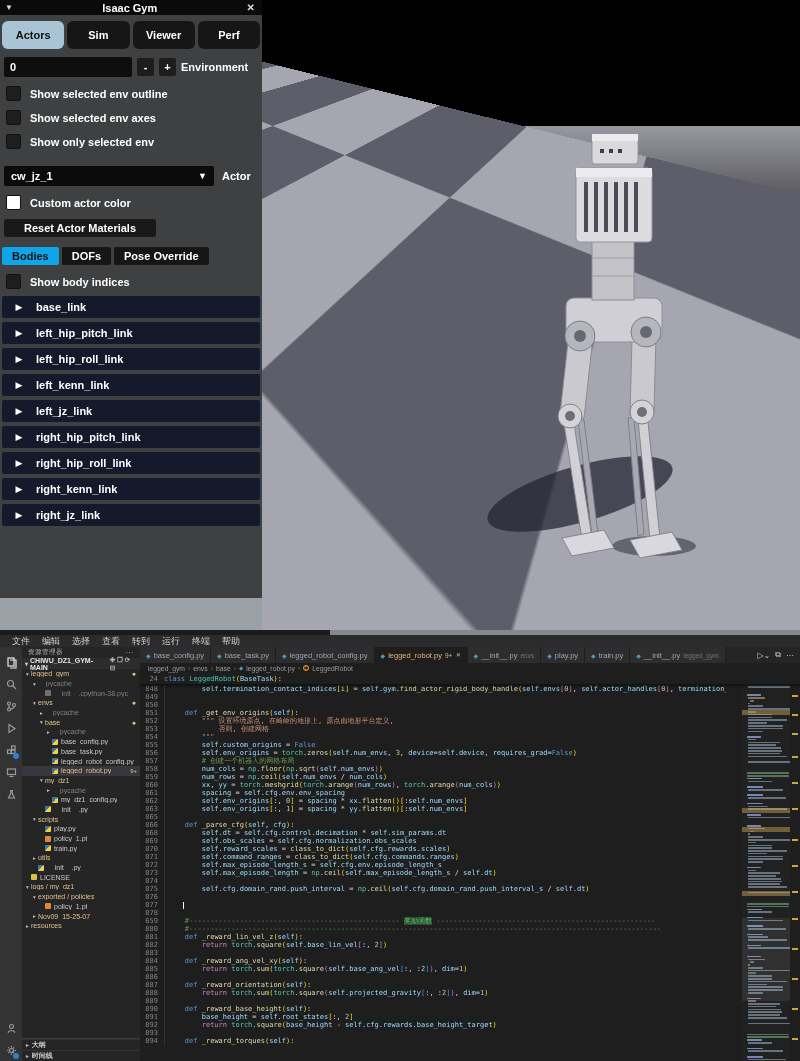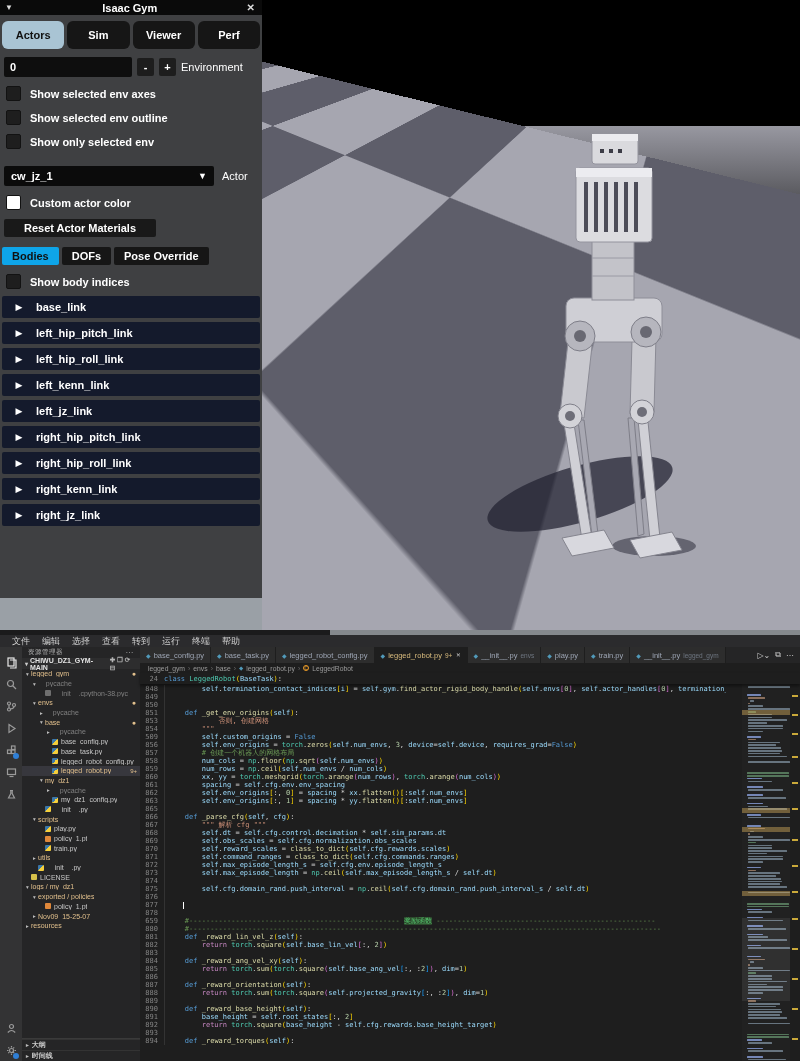--- a/index.html
+++ b/index.html
@@ -33,21 +33,21 @@
   .gym-title .x { margin-right:7px; font-size:10px; color:#ddd; }
   .gtabs { display:flex; gap:3px; margin:6px 2px 0 2px; }
   .gtab { flex:1; height:28px; background:#161616; color:#fff; font-size:11px; font-weight:bold;
     display:flex; align-items:center; justify-content:center; border-radius:6px; }
   .gtab.act { background:#a9c4d4; color:#111; }
   .env-row { display:flex; align-items:center; margin:8px 4px 0 4px; gap:5px; }
   .env-input { width:128px; height:20px; background:#0e0e0e; border-radius:2px;
     font-size:11px; font-weight:bold; padding-left:6px; line-height:20px; }
   .spin { width:17px; height:18px; background:#1d1d1d; border-radius:2px; text-align:center;
     line-height:18px; font-size:11px; font-weight:bold; }
-  .env-label { font-size:11px; font-weight:normal;text-align:center; }
+  .env-label { font-size:11px; font-weight:bold;text-align:center; }
   .chk-row { display:flex; align-items:center; margin:9px 6px 0 6px; gap:9px; }
   .chk { width:15px; height:15px; background:#1e1e1e; border:1px solid #121212; border-radius:2px; }
   .chk.white { background:#fff; }
   .chk-label { font-size:11px; font-weight:bold; }
   .actor-row { display:flex; align-items:center; margin:17px 4px 0 4px; gap:8px; }
   .actor-sel { width:210px; height:20px; background:#0b0b0b; border-radius:2px; display:flex;
     align-items:center; font-size:11px; font-weight:bold; padding:0 7px; }
   .actor-sel .lbl { flex:1; }
   .actor-sel .dd { font-size:9px; }
   .reset-btn { margin:9px 0 0 4px; width:152px; height:18px; background:#191919; border-radius:2px;
@@ -222,25 +222,25 @@
         </div>
       <div class="env-row">
         <div class="env-input">0</div>
         <div class="spin">-</div>
         <div class="spin">+</div>
         <div class="env-label">Environment</div>
       </div>
       <div id="env-checks">
           <div class="chk-row">
             <div class="chk"></div>
-            <div class="chk-label">Show selected env axes</div>
+            <div class="chk-label">Show selected env outline</div>
           </div>
           <div class="chk-row">
             <div class="chk"></div>
-            <div class="chk-label">Show selected env outline</div>
+            <div class="chk-label">Show selected env axes</div>
           </div>
           <div class="chk-row">
             <div class="chk"></div>
             <div class="chk-label">Show only selected env</div>
           </div>
         </div>
       <div class="actor-row">
         <div class="actor-sel">
           <span class="lbl">cw_jz_1</span>
           <span class="dd">▼</span>
@@ -600,29 +600,33 @@
               </div>
               <div class="cl">
                 <div class="ln">850</div>
                 <div class="ct"></div>
               </div>
               <div class="cl">
                 <div class="ln">851</div>
                 <div class="ct">    <span class="k">def</span> <span class="fn">_get_env_origins</span><span class="b0">(</span><span class="v">self</span><span class="b0">)</span><span class="o">:</span></div>
               </div>
               <div class="cl">
+                <div class="ln">852</div>
+                <div class="ct"><span class="s">        """ 设置环境原点, 在崎岖的地形上, 原点由地形平台定义,</span></div>
+              </div>
+              <div class="cl">
                 <div class="ln">853</div>
                 <div class="ct"><span class="s">            否则, 创建网格</span></div>
               </div>
               <div class="cl">
                 <div class="ln">854</div>
                 <div class="ct"><span class="s">        """</span></div>
               </div>
               <div class="cl">
-                <div class="ln">509</div>
+                <div class="ln">855</div>
                 <div class="ct">        <span class="v">self</span><span class="o">.</span><span class="v">custom_origins</span> <span class="o">=</span> <span class="k">False</span></div>
               </div>
               <div class="cl">
                 <div class="ln">856</div>
                 <div class="ct">        <span class="v">self</span><span class="o">.</span><span class="v">env_origins</span> <span class="o">=</span> <span class="mod">torch</span><span class="o">.</span><span class="fn">zeros</span><span class="b0">(</span><span class="v">self</span><span class="o">.</span><span class="v">num_envs</span><span class="o">,</span> <span class="n">3</span><span class="o">,</span> <span class="v">device</span><span class="o">=</span><span class="v">self</span><span class="o">.</span><span class="v">device</span><span class="o">,</span> <span class="v">requires_grad</span><span class="o">=</span><span class="k">False</span><span class="b0">)</span></div>
               </div>
               <div class="cl">
                 <div class="ln">857</div>
                 <div class="ct">        <span class="c"># 创建一个机器人的网格布局</span></div>
               </div>
@@ -650,24 +654,20 @@
                 <div class="ln">863</div>
                 <div class="ct">        <span class="v">self</span><span class="o">.</span><span class="v">env_origins</span><span class="b0">[</span><span class="o">:</span><span class="o">,</span> <span class="n">1</span><span class="b0">]</span> <span class="o">=</span> <span class="v">spacing</span> <span class="o">*</span> <span class="v">yy</span><span class="o">.</span><span class="fn">flatten</span><span class="b0">(</span><span class="b0">)</span><span class="b0">[</span><span class="o">:</span><span class="v">self</span><span class="o">.</span><span class="v">num_envs</span><span class="b0">]</span></div>
               </div>
               <div class="cl">
                 <div class="ln">865</div>
                 <div class="ct"></div>
               </div>
               <div class="cl">
                 <div class="ln">866</div>
                 <div class="ct">    <span class="k">def</span> <span class="fn">_parse_cfg</span><span class="b0">(</span><span class="v">self</span><span class="o">,</span> <span class="v">cfg</span><span class="b0">)</span><span class="o">:</span></div>
-              </div>
-              <div class="cl">
-                <div class="ln">867</div>
-                <div class="ct"><span class="s">        """ 解析 cfg """</span></div>
               </div>
               <div class="cl">
                 <div class="ln">868</div>
                 <div class="ct">        <span class="v">self</span><span class="o">.</span><span class="v">dt</span> <span class="o">=</span> <span class="v">self</span><span class="o">.</span><span class="v">cfg</span><span class="o">.</span><span class="v">control</span><span class="o">.</span><span class="v">decimation</span> <span class="o">*</span> <span class="v">self</span><span class="o">.</span><span class="v">sim_params</span><span class="o">.</span><span class="v">dt</span></div>
               </div>
               <div class="cl">
                 <div class="ln">869</div>
                 <div class="ct">        <span class="v">self</span><span class="o">.</span><span class="v">obs_scales</span> <span class="o">=</span> <span class="v">self</span><span class="o">.</span><span class="v">cfg</span><span class="o">.</span><span class="v">normalization</span><span class="o">.</span><span class="v">obs_scales</span></div>
               </div>
               <div class="cl">

